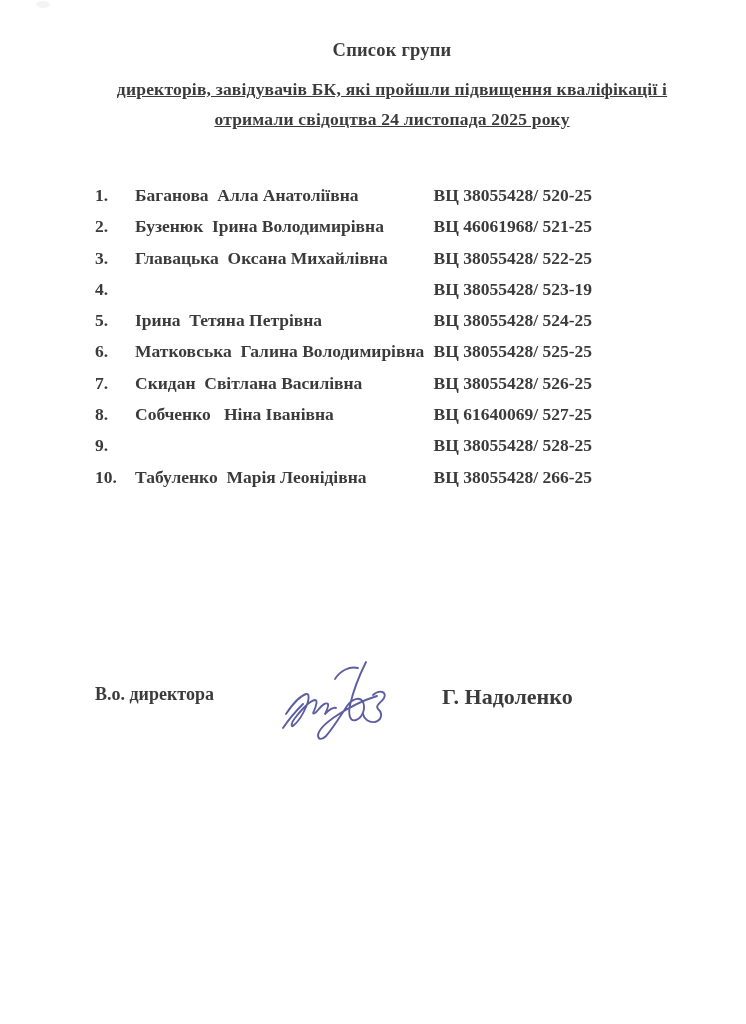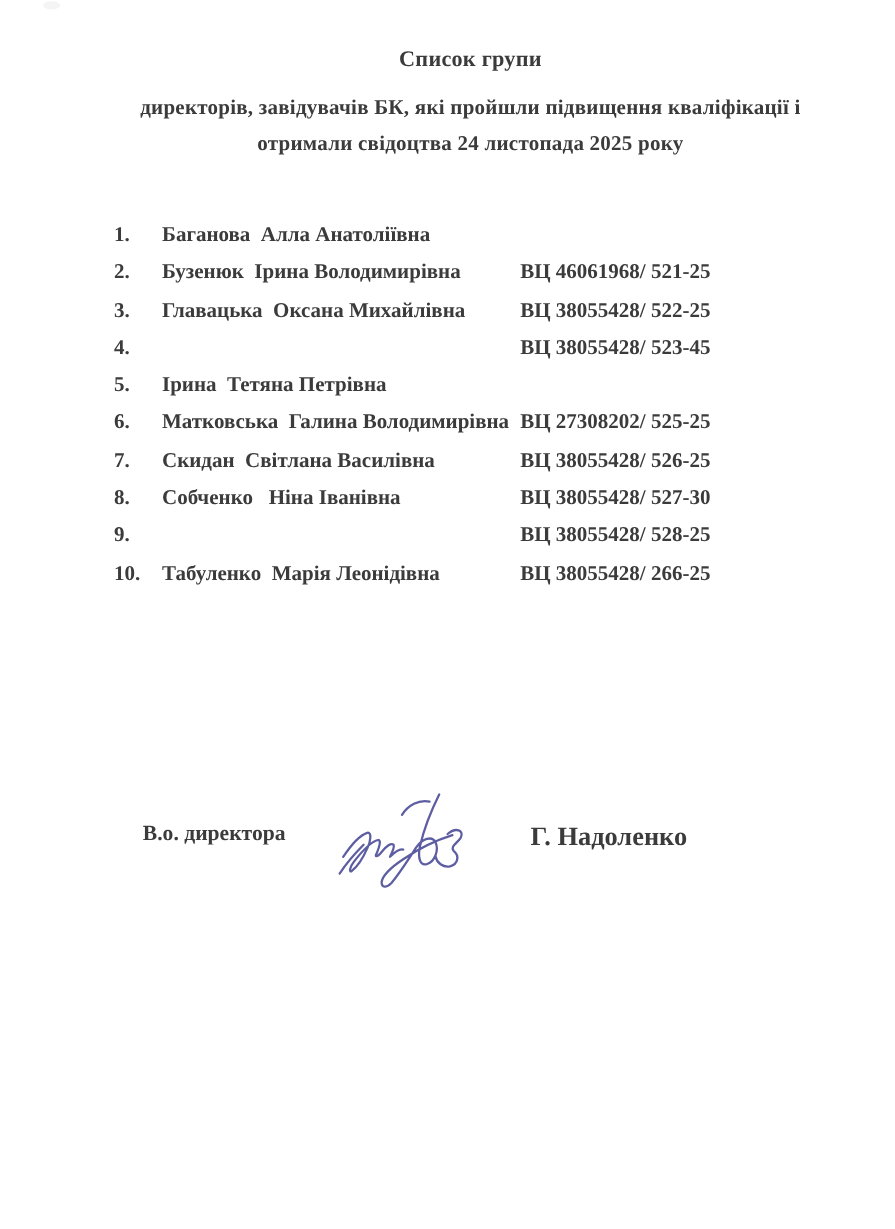--- a/index.html
+++ b/index.html
@@ -37,20 +37,21 @@
   .doc-title {
     font-size: 18.5px;
     line-height: 24px;
     letter-spacing: 0.2px;
   }
   .doc-subtitle {
     margin-top: 12px;
     font-size: 17.5px;
     line-height: 30px;
     letter-spacing: 0.2px;
+    text-decoration: underline;
   }
   .list {
     position: absolute;
     left: 95px;
     top: 184px;
     width: 497px;
   }
   .row {
     display: flex;
     flex-wrap: nowrap;
@@ -80,21 +81,20 @@
     left: 0;
     top: 682px;
     width: 746px;
     height: 120px;
   }
   .signer-role {
     position: absolute;
     left: 95px;
     top: 2px;
     font-size: 18px;
-    margin-left: 24px;
   }
   .signer-name {
     position: absolute;
     left: 442px;
     top: 2px;
     font-size: 22px;
   }
   .signature {
     position: absolute;
     left: 278px;
@@ -121,60 +121,62 @@
       <div>директорів, завідувачів БК, які пройшли підвищення кваліфікації і</div>
       <div>отримали свідоцтва 24 листопада 2025 року</div>
     </div>
   </div>
 
   <div class="list">
     <div class="row">
       <span class="num">1.</span>
       <span class="name">Баганова  Алла Анатоліївна</span>
       <span class="spacer"></span>
+      <span class="cert">ВЦ 38055428/ 520-25</span>
     </div>
     <div class="row">
       <span class="num">2.</span>
       <span class="name">Бузенюк  Ірина Володимирівна</span>
       <span class="spacer"></span>
       <span class="cert">ВЦ 46061968/ 521-25</span>
     </div>
     <div class="row">
       <span class="num">3.</span>
       <span class="name">Главацька  Оксана Михайлівна</span>
       <span class="spacer"></span>
       <span class="cert">ВЦ 38055428/ 522-25</span>
     </div>
     <div class="row">
       <span class="num">4.</span>
       <span class="spacer"></span>
-      <span class="cert">ВЦ 38055428/ 523-45</span>
+      <span class="cert">ВЦ 38055428/ 523-19</span>
     </div>
     <div class="row">
       <span class="num">5.</span>
       <span class="name">Ірина  Тетяна Петрівна</span>
       <span class="spacer"></span>
+      <span class="cert">ВЦ 38055428/ 524-25</span>
     </div>
     <div class="row">
       <span class="num">6.</span>
       <span class="name">Матковська  Галина Володимирівна</span>
       <span class="spacer"></span>
-      <span class="cert">ВЦ 27308202/ 525-25</span>
+      <span class="cert">ВЦ 38055428/ 525-25</span>
     </div>
     <div class="row">
       <span class="num">7.</span>
       <span class="name">Скидан  Світлана Василівна</span>
       <span class="spacer"></span>
       <span class="cert">ВЦ 38055428/ 526-25</span>
     </div>
     <div class="row">
       <span class="num">8.</span>
       <span class="name">Собченко   Ніна Іванівна</span>
       <span class="spacer"></span>
-      <span class="cert">ВЦ 38055428/ 527-30</span>
+      <span class="cert">ВЦ 61640069/ 527-25</span>
     </div>
     <div class="row">
       <span class="num">9.</span>
       <span class="spacer"></span>
       <span class="cert">ВЦ 38055428/ 528-25</span>
     </div>
     <div class="row">
       <span class="num">10.</span>
       <span class="name">Табуленко  Марія Леонідівна</span>
       <span class="spacer"></span>

